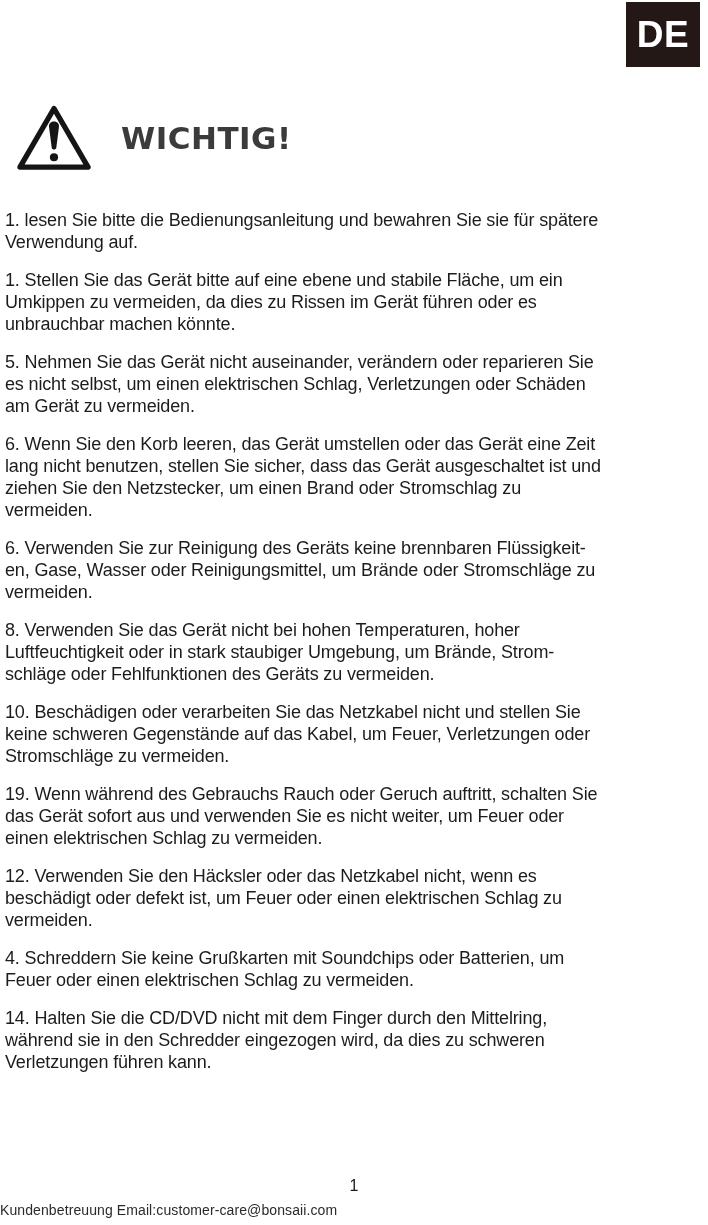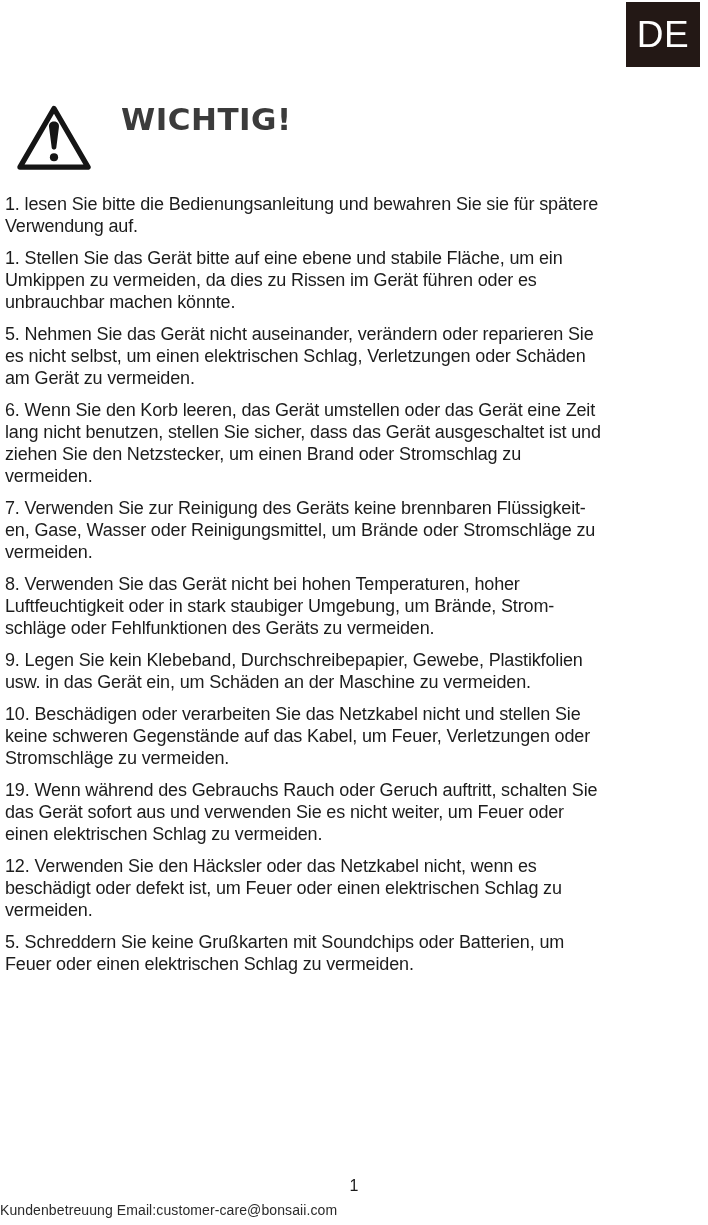--- a/index.html
+++ b/index.html
@@ -21,30 +21,30 @@
     top: 2px;
     right: 8px;
     width: 74px;
     height: 65px;
     background: #231815;
     color: #ffffff;
     display: flex;
     align-items: center;
     justify-content: center;
     font-family: "Liberation Sans", sans-serif;
-    font-weight: 400;
+    font-weight: 700;
     font-size: 37px;
     letter-spacing: 0.5px;
   }
   .header {
     position: absolute;
     top: 101px;
     left: 13px;
     display: flex;
-    align-items: flex-start;
+    align-items: center;
     gap: 26px;
   }
   .warn-icon {
     display: inline-block;
     width: 82px;
     height: 74px;
     line-height: 0;
   }
   .warn-icon svg {
     width: 82px;
@@ -58,21 +58,21 @@
     color: #3b3b3b;
     letter-spacing: 0.5px;
   }
   .content {
     position: absolute;
     top: 193px;
     left: 5px;
     width: 700px;
   }
   .item {
-    margin: 0 0 10px 0;
+    margin: 16px 0 10px 0;
     font-size: 18px;
     line-height: 22px;
     color: #1c1c1c;
     letter-spacing: -0.15px;
     white-space: pre-line;
   }
   .page-number {
     position: absolute;
     top: 1177px;
     left: 0;
@@ -116,38 +116,39 @@
     <p class="item">1. Stellen Sie das Gerät bitte auf eine ebene und stabile Fläche, um ein
 Umkippen zu vermeiden, da dies zu Rissen im Gerät führen oder es
 unbrauchbar machen könnte.</p>
     <p class="item">5. Nehmen Sie das Gerät nicht auseinander, verändern oder reparieren Sie
 es nicht selbst, um einen elektrischen Schlag, Verletzungen oder Schäden
 am Gerät zu vermeiden.</p>
     <p class="item">6. Wenn Sie den Korb leeren, das Gerät umstellen oder das Gerät eine Zeit
 lang nicht benutzen, stellen Sie sicher, dass das Gerät ausgeschaltet ist und
 ziehen Sie den Netzstecker, um einen Brand oder Stromschlag zu
 vermeiden.</p>
-    <p class="item">7. Verwenden Sie zur Reinigung des Geräts keine brennbaren Flüssigkeit-
+    <p class="item">6. Verwenden Sie zur Reinigung des Geräts keine brennbaren Flüssigkeit-
 en, Gase, Wasser oder Reinigungsmittel, um Brände oder Stromschläge zu
 vermeiden.</p>
     <p class="item">8. Verwenden Sie das Gerät nicht bei hohen Temperaturen, hoher
 Luftfeuchtigkeit oder in stark staubiger Umgebung, um Brände, Strom-
 schläge oder Fehlfunktionen des Geräts zu vermeiden.</p>
-    <p class="item">9. Legen Sie kein Klebeband, Durchschreibepapier, Gewebe, Plastikfolien
-usw. in das Gerät ein, um Schäden an der Maschine zu vermeiden.</p>
     <p class="item">10. Beschädigen oder verarbeiten Sie das Netzkabel nicht und stellen Sie
 keine schweren Gegenstände auf das Kabel, um Feuer, Verletzungen oder
 Stromschläge zu vermeiden.</p>
     <p class="item">19. Wenn während des Gebrauchs Rauch oder Geruch auftritt, schalten Sie
 das Gerät sofort aus und verwenden Sie es nicht weiter, um Feuer oder
 einen elektrischen Schlag zu vermeiden.</p>
     <p class="item">12. Verwenden Sie den Häcksler oder das Netzkabel nicht, wenn es
 beschädigt oder defekt ist, um Feuer oder einen elektrischen Schlag zu
 vermeiden.</p>
-    <p class="item">5. Schreddern Sie keine Grußkarten mit Soundchips oder Batterien, um
+    <p class="item">4. Schreddern Sie keine Grußkarten mit Soundchips oder Batterien, um
 Feuer oder einen elektrischen Schlag zu vermeiden.</p>
+    <p class="item">14. Halten Sie die CD/DVD nicht mit dem Finger durch den Mittelring,
+während sie in den Schredder eingezogen wird, da dies zu schweren
+Verletzungen führen kann.</p>
   </div>
 
   <div class="page-number">1</div>
 
   <div class="support-line">Kundenbetreuung Email:customer-care@bonsaii.com</div>
 
 </div>
 
 </body></html>

